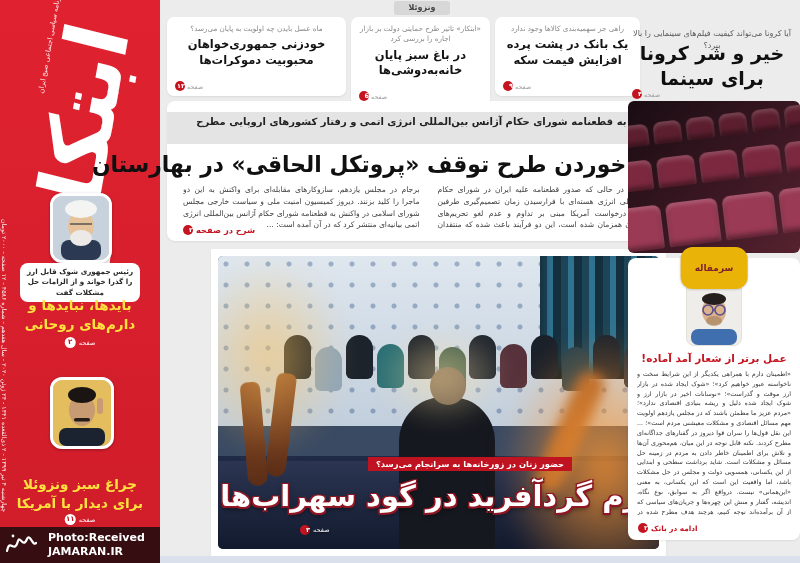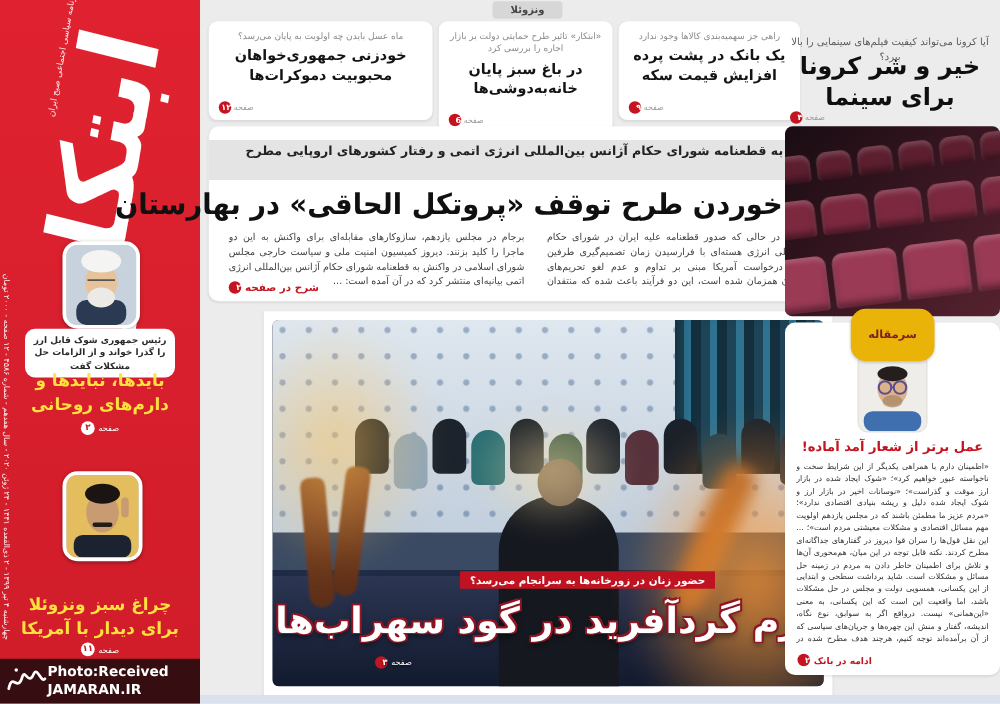--- a/index.html
+++ b/index.html
@@ -17,21 +17,21 @@
   .side-box{position:absolute;background:#fff;border-radius:8px;padding:4px 6px;font-size:7.2px;font-weight:bold;color:#2a2a2a;text-align:center;line-height:1.45;}
   .box-rouhani{left:20px;top:263px;width:108px;}
   .box-maduro{left:22px;top:447px;width:104px;}
   .side-title{position:absolute;width:144px;left:8px;text-align:center;color:#ffe23d;font-size:13.5px;font-weight:bold;line-height:1.4;}
   .ti-rouhani{top:296px;}
   .ti-maduro{top:475px;}
   .side-badge{position:absolute;left:50%;transform:translateX(-50%);display:flex;align-items:center;gap:3px;color:#fff;font-size:6.5px;}
   .bd-rouhani{top:337px;}
   .bd-maduro{top:514px;}
   .pgc-w{display:inline-block;width:11px;height:11px;line-height:11px;border-radius:50%;background:#fff;color:#c41420;font-size:7px;font-weight:bold;text-align:center;}
-  .watermark{position:absolute;left:0;top:527px;width:168px;height:36px;background:rgba(10,10,10,.78);display:flex;align-items:center;gap:0;direction:ltr;padding-left:4px;box-sizing:border-box;}
+  .watermark{position:absolute;left:0;top:527px;width:168px;height:36px;background:rgba(10,10,10,.78);display:flex;align-items:center;gap:10px;direction:ltr;padding-left:4px;box-sizing:border-box;}
   .wm-text{color:#fff;font-size:11px;font-weight:bold;line-height:1.25;}
   .wm-logo{width:34px;height:28px;flex:none;}
 
   
   .tab-pishkhan{position:absolute;left:394px;top:1px;width:56px;height:14px;background:#d7d7d7;border-radius:3px;color:#444;font-size:8px;font-weight:bold;text-align:center;line-height:14px;}
   .card{position:absolute;background:#fff;border-radius:7px;box-shadow:0 1px 2px rgba(0,0,0,.08);box-sizing:border-box;padding:7px 8px 16px;}
   .card-biden{left:167px;top:17px;width:179px;height:79px;}
   .card-rent{left:351px;top:17px;width:139px;height:89px;}
   .card-coin{left:495px;top:17px;width:145px;height:79px;}
   .c-kicker{font-size:7.2px;color:#8a8a8a;text-align:center;line-height:1.45;}

